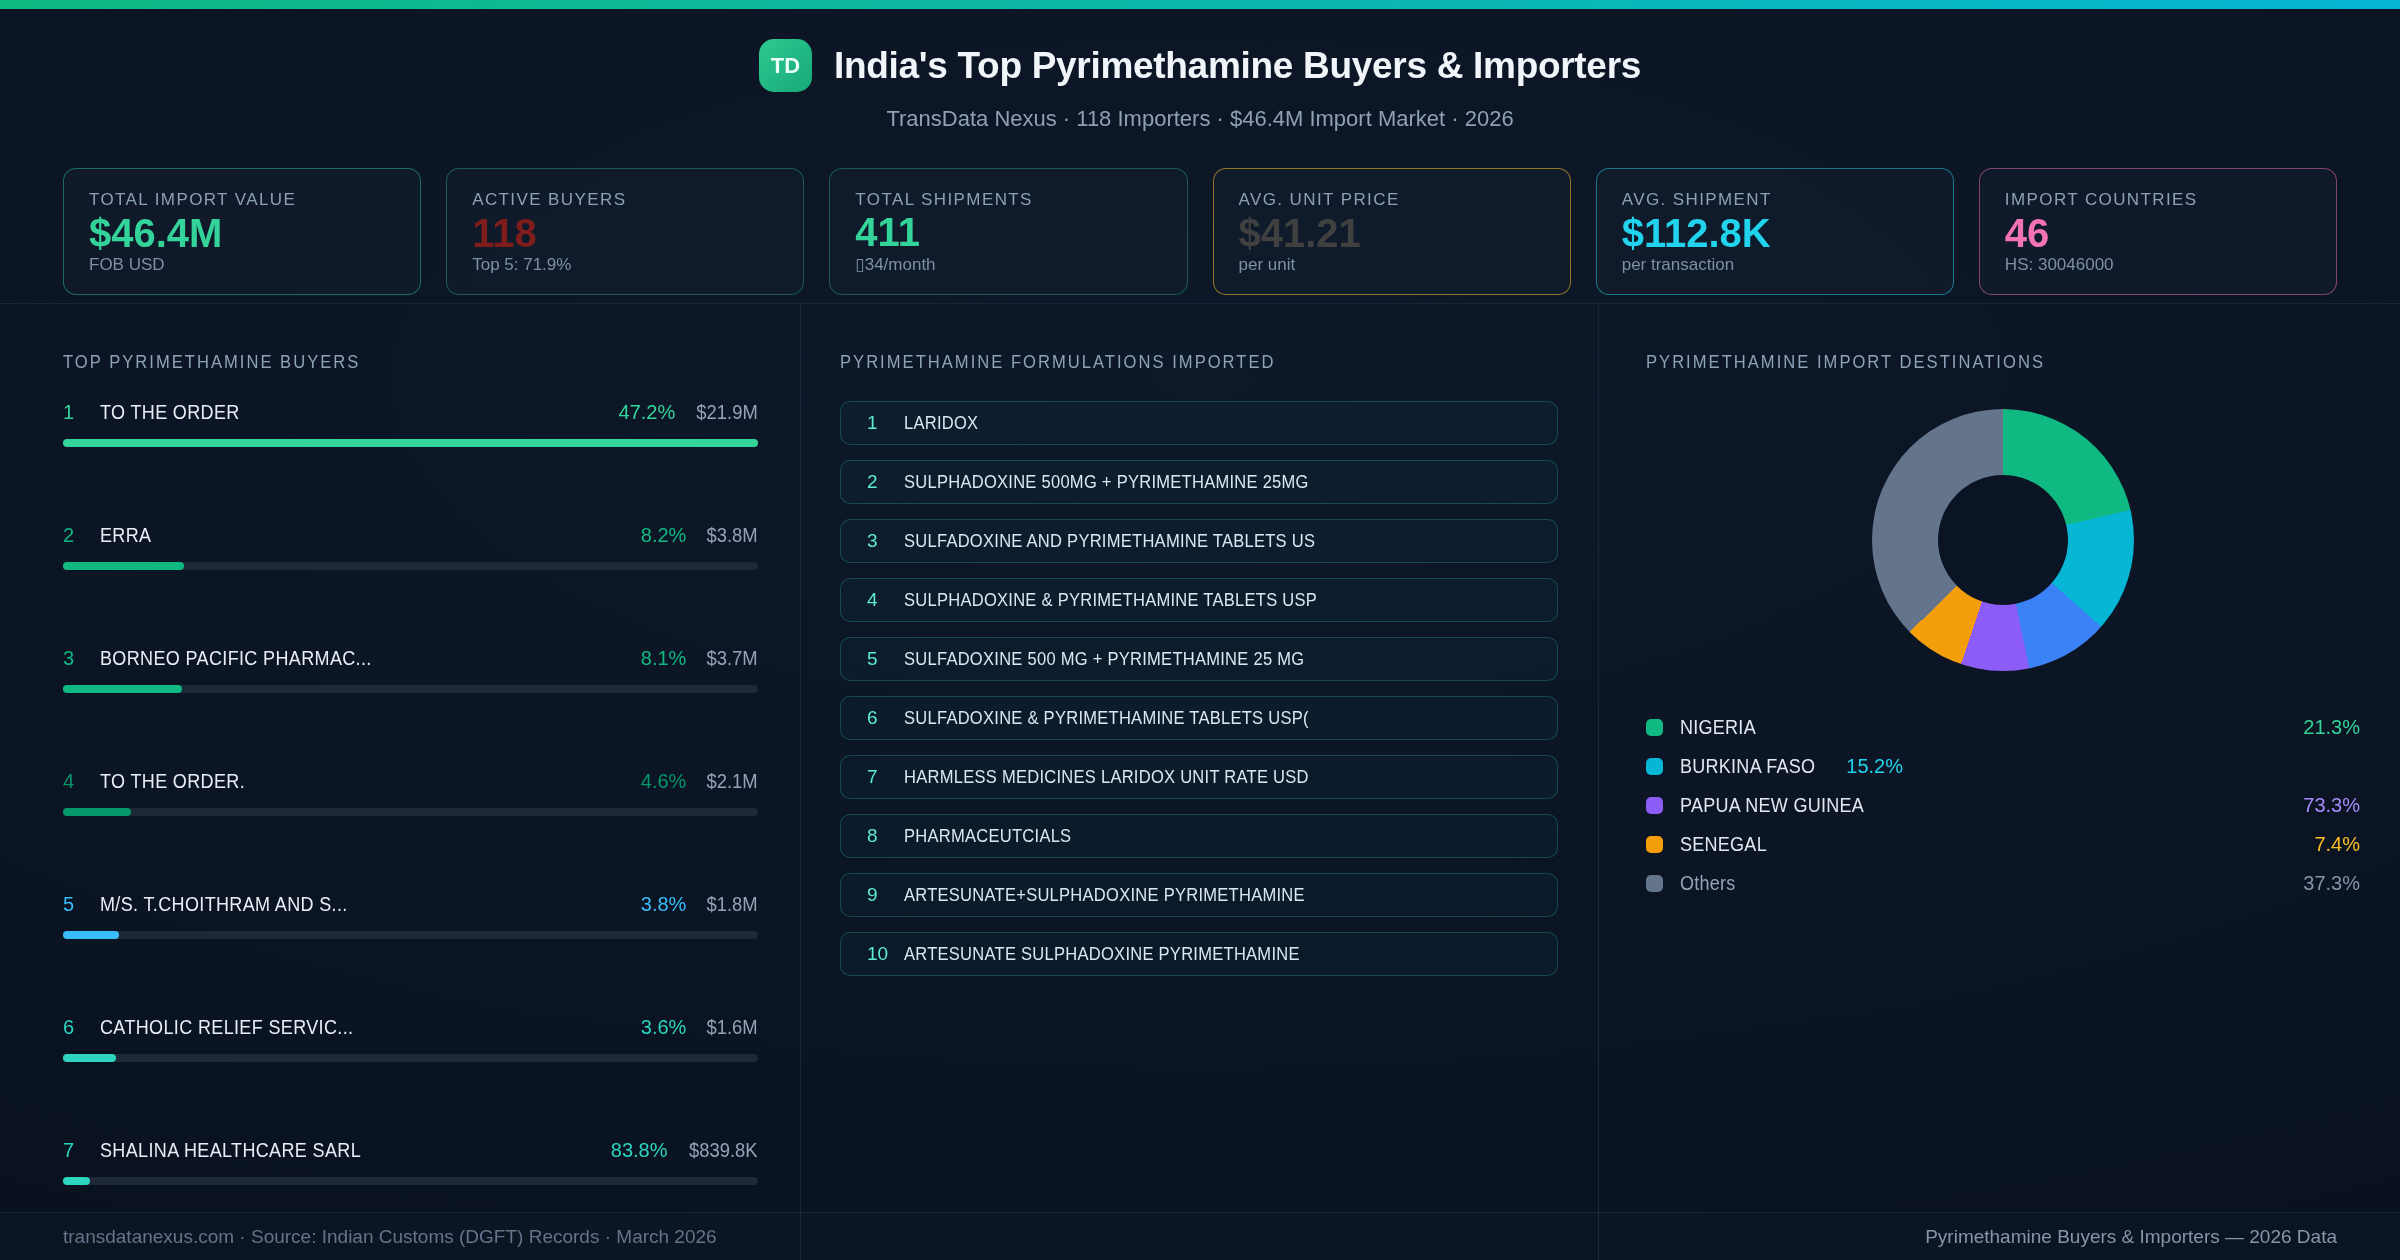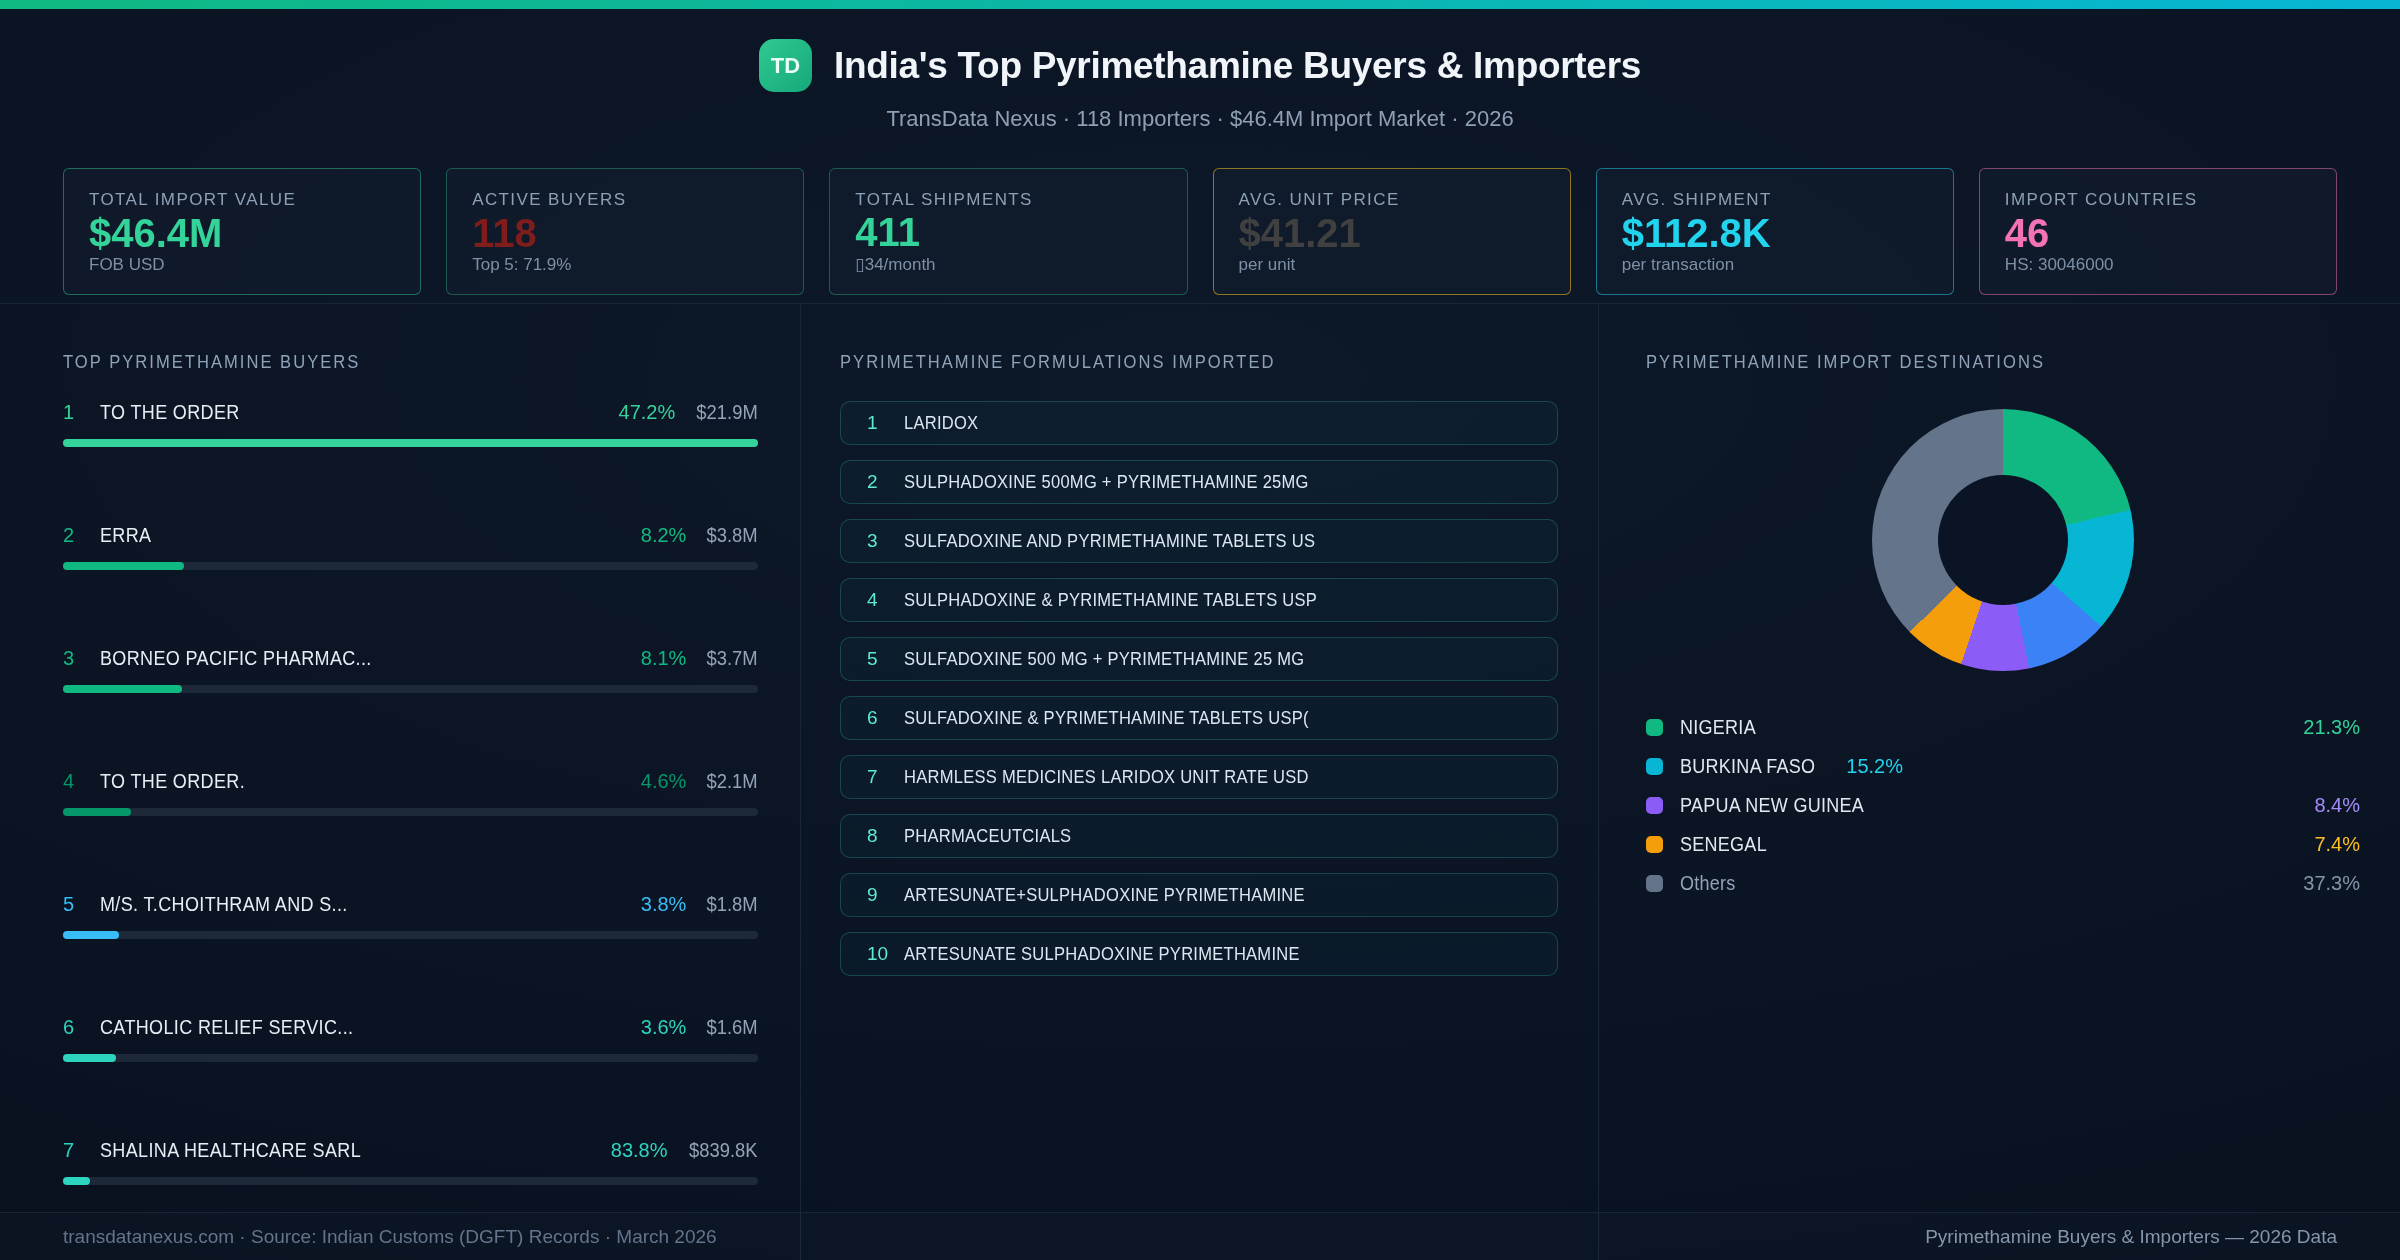--- a/index.html
+++ b/index.html
@@ -12,21 +12,21 @@
   }
   .topbar { height:9px; }
   header { height:159px; display:flex; flex-direction:column; align-items:center; justify-content:flex-start; padding-top:30px; }
   .header-row { display:flex; align-items:center; gap:22px; }
   .badge { width:53px; height:53px; border-radius:15px; display:flex; align-items:center; justify-content:center;
            font-size:22px; font-weight:700; color:#eafff6; }
   h1 { font-size:37px; font-weight:700; color:#f1f5f9; letter-spacing:-0.3px; }
   .subtitle { margin-top:14px; font-size:22px; color:#8fa0b5; }
 
   .stats { display:flex; gap:25px; padding:0 63px; }
-  .stat { flex:1; height:127px; border-radius:6px; background:rgba(17,28,44,0.72);
+  .stat { flex:1; height:127px; border-radius:13px; background:rgba(17,28,44,0.72);
           border:1px solid #2a3a52; padding:21px 25px 19px; display:flex; flex-direction:column; justify-content:space-between; }
   .stat-label { font-size:17px; letter-spacing:1.4px; color:#8da0b5; }
   .stat-value { font-size:40px; font-weight:600; line-height:1; }
   .stat-sub { font-size:17px; color:#7e90a6; }
 
   .main { display:grid; grid-template-columns:800px 798px 1fr; height:909px; border-top:1px solid #18263a; margin-top:8px; }
   .col { padding:48px 42px 0 63px; }
   .col + .col { border-left:1px solid #18263a; }
   .col.mid { padding:48px 40px 0 39px; }
   .col.right { padding:48px 40px 0 47px; }
@@ -251,21 +251,21 @@
     <span class="legend-value" style="color: rgb(52, 211, 153);">21.3%</span>
   </div>
         <div class="legend-row">
     <span class="swatch" style="background: rgb(6, 182, 212);"></span>
     <span class="legend-label">BURKINA FASO</span>
     <span class="legend-value" style="color: rgb(34, 211, 238); margin-left: 16px;">15.2%</span>
   </div>
         <div class="legend-row">
     <span class="swatch" style="background: rgb(139, 92, 246);"></span>
     <span class="legend-label">PAPUA NEW GUINEA</span>
-    <span class="legend-value" style="color: rgb(167, 139, 250);">8.4%</span>
+    <span class="legend-value" style="color: rgb(167, 139, 250);">73.3%</span>
   </div>
         <div class="legend-row">
     <span class="swatch" style="background: rgb(245, 158, 11);"></span>
     <span class="legend-label">SENEGAL</span>
     <span class="legend-value" style="color: rgb(251, 191, 36);">7.4%</span>
   </div>
         <div class="legend-row">
     <span class="swatch" style="background: rgb(100, 116, 139);"></span>
     <span class="legend-label muted">Others</span>
     <span class="legend-value" style="color: rgb(132, 148, 168);">37.3%</span>

